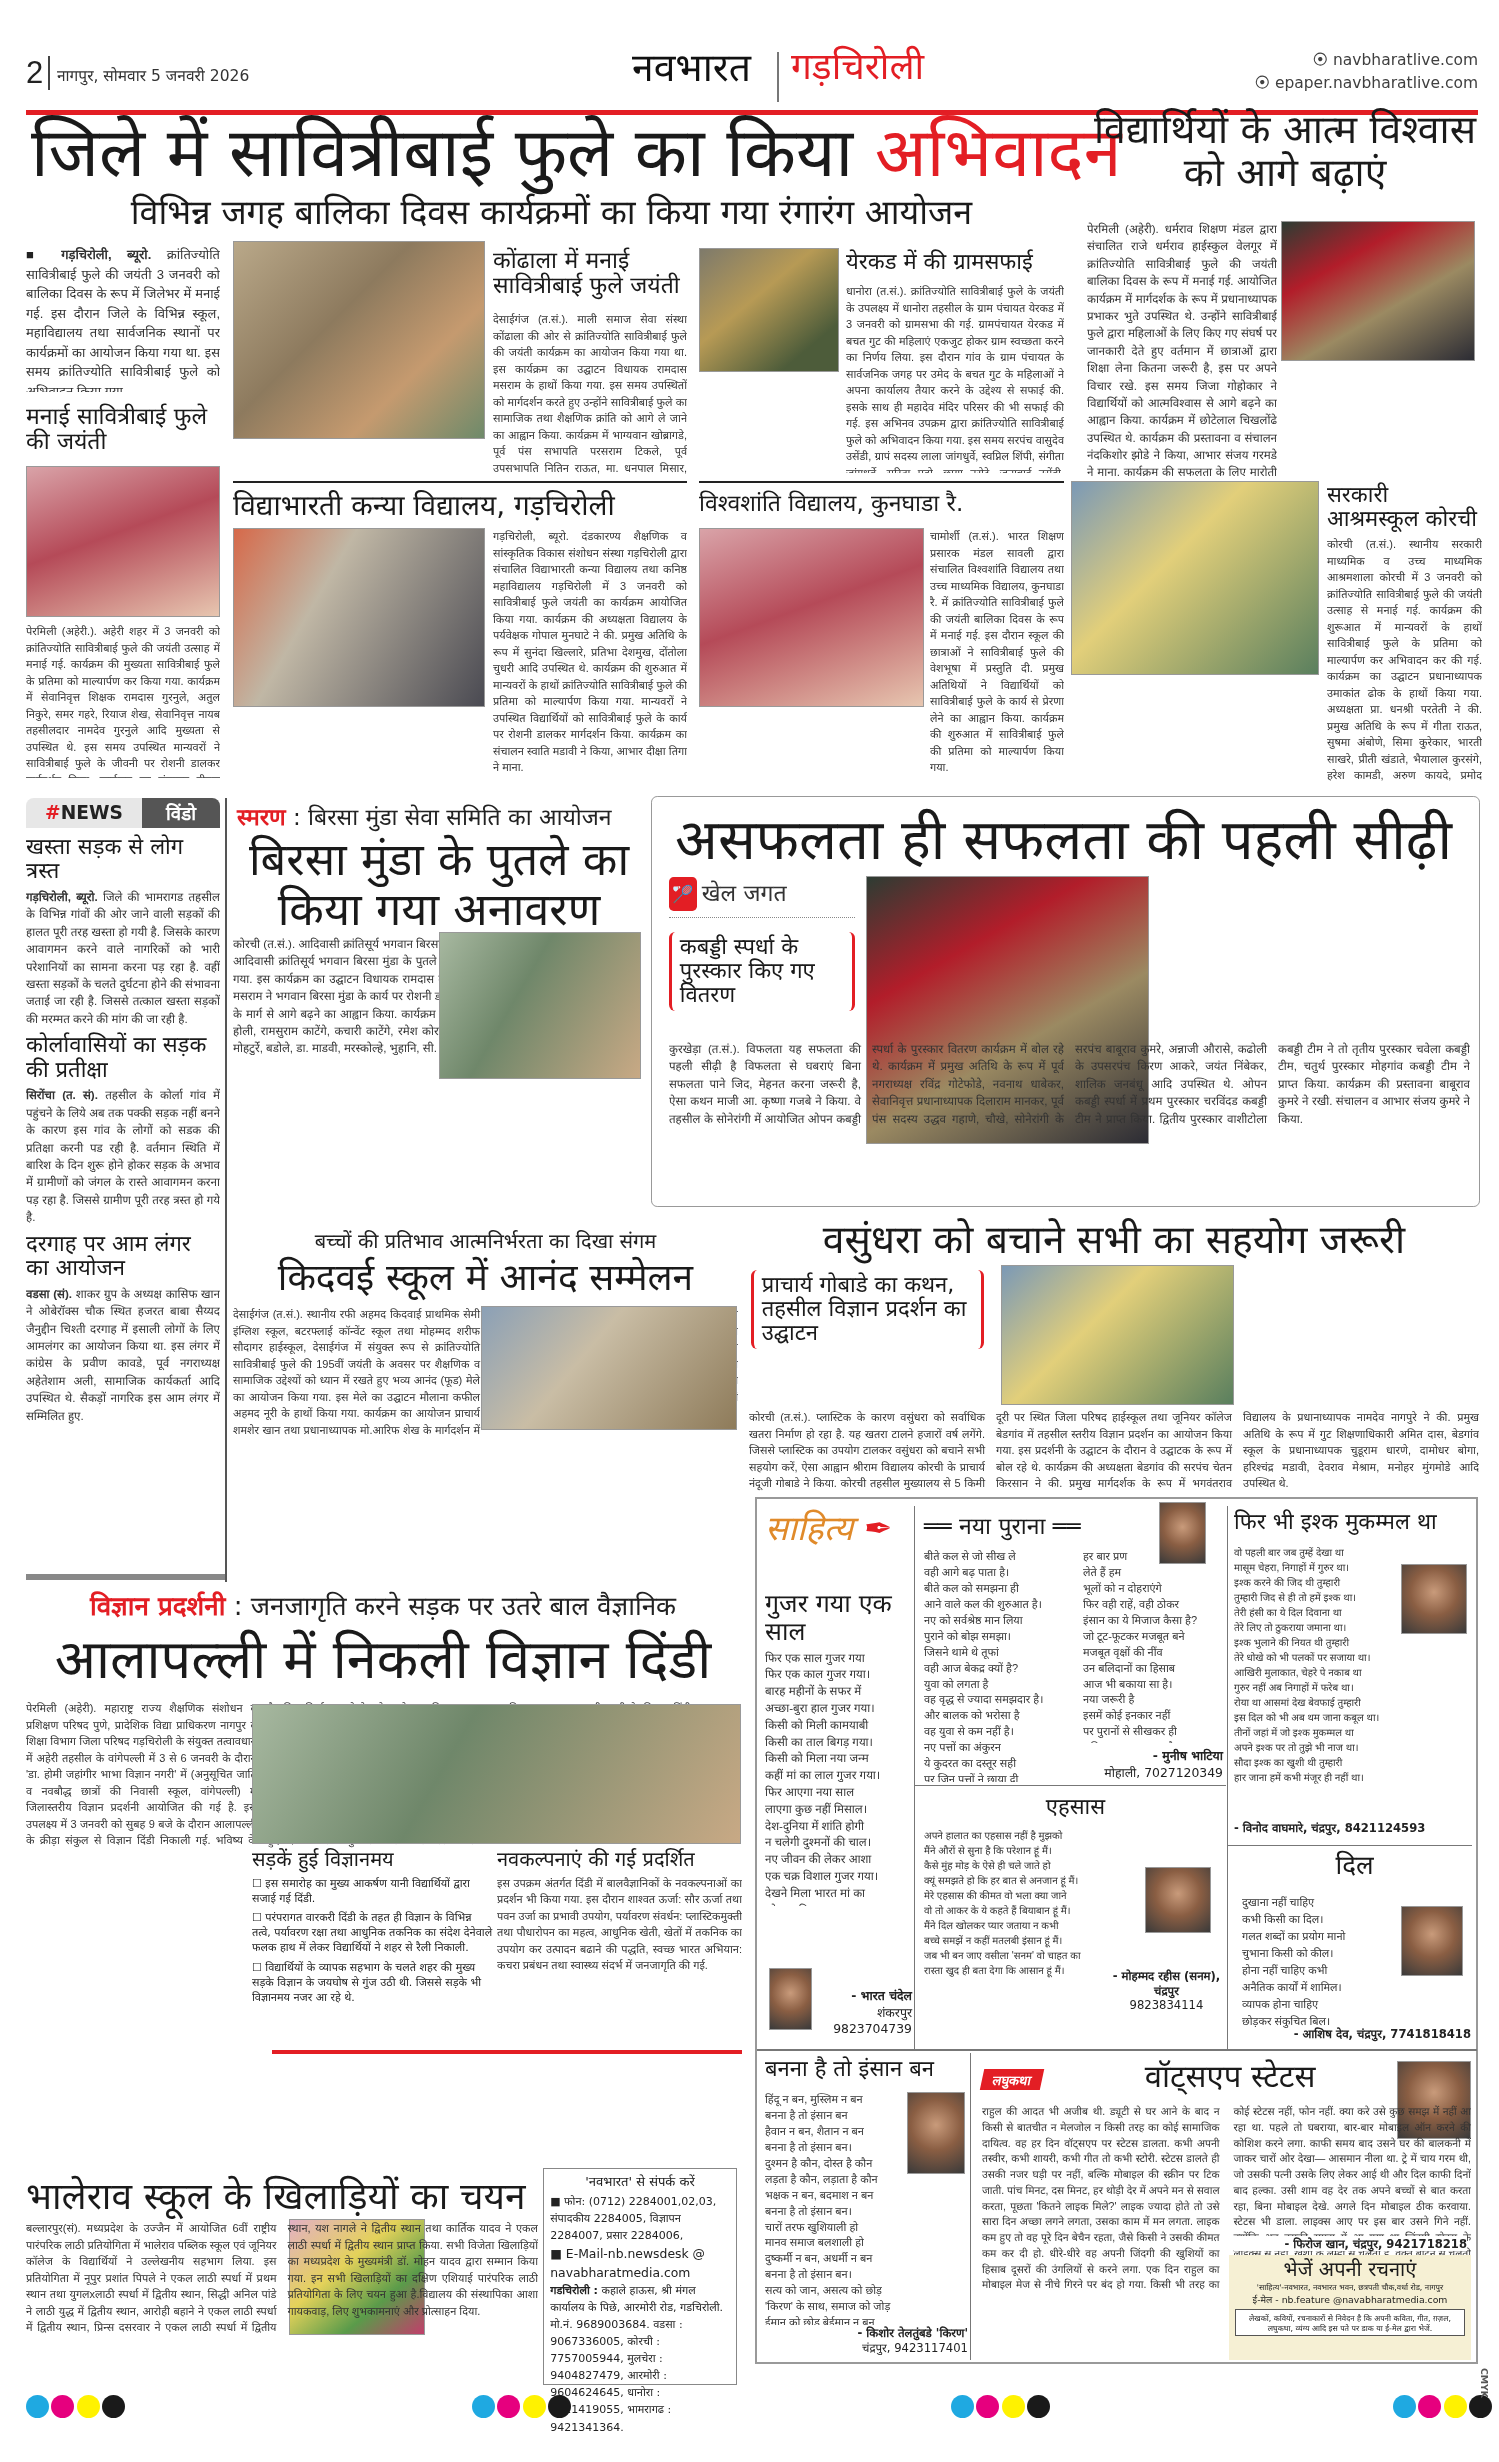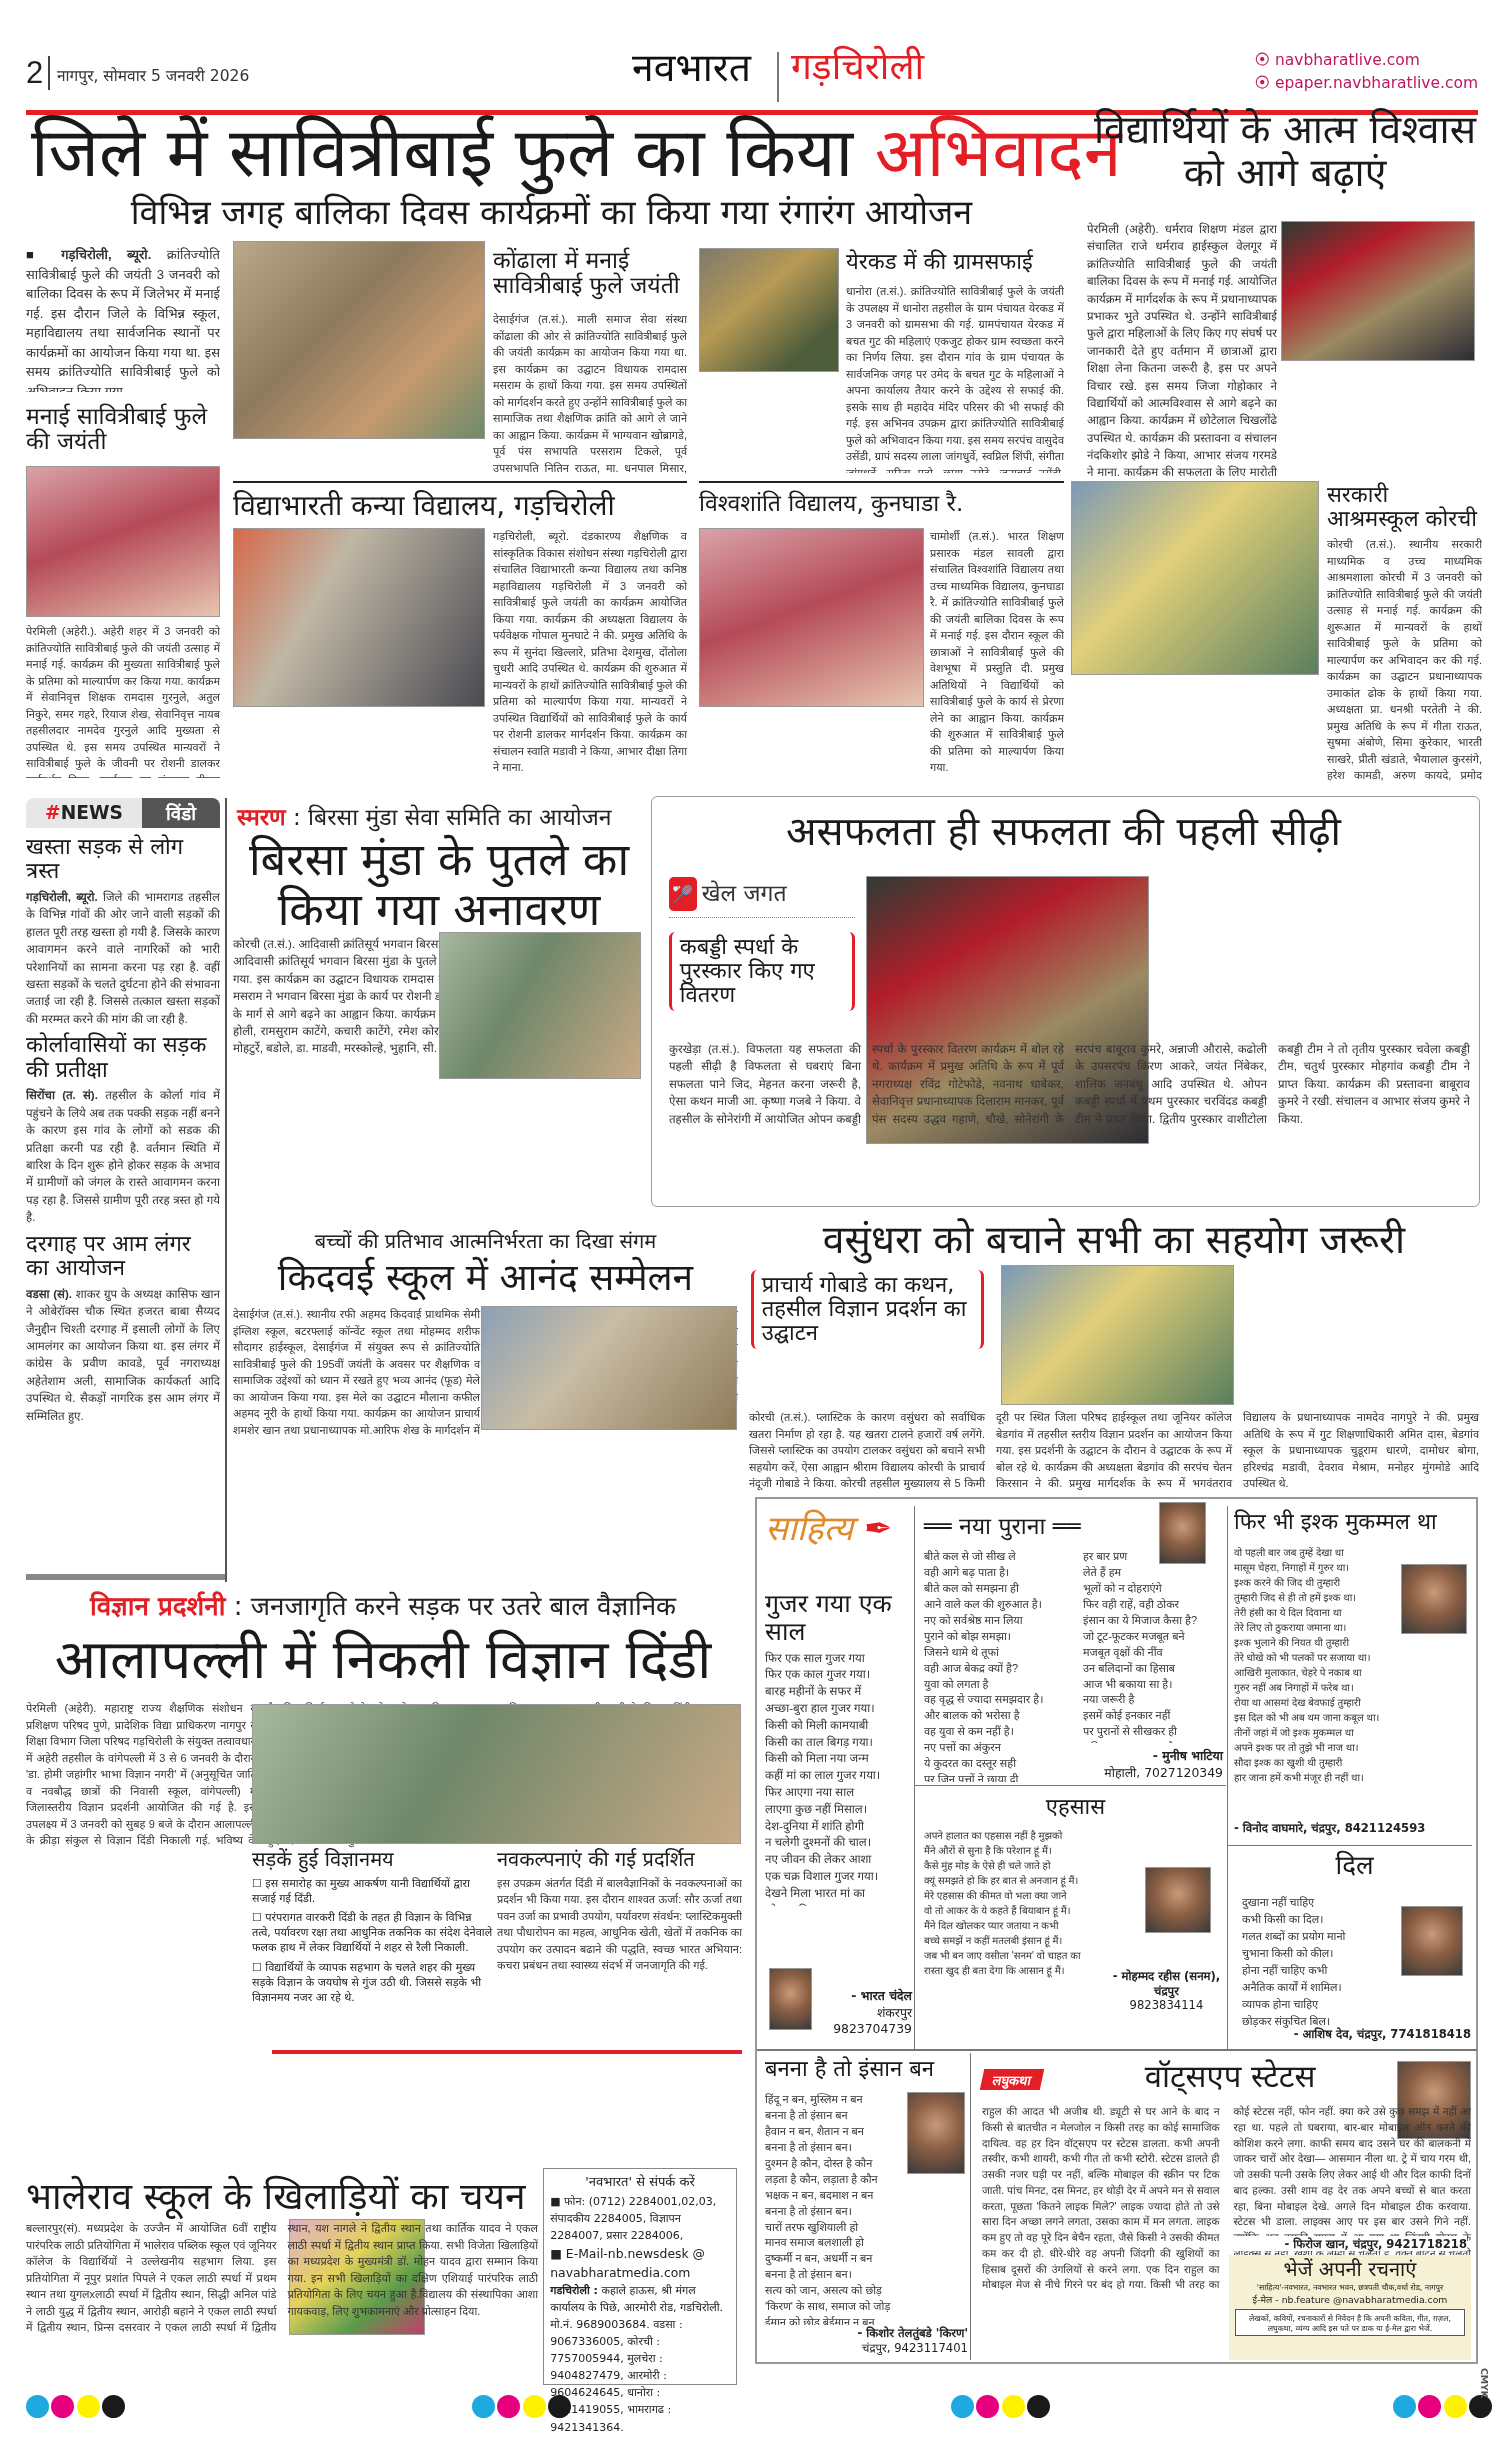--- a/index.html
+++ b/index.html
@@ -28,21 +28,21 @@
 </head>
 <body>
 
 <div class="abs" style="left:26px;top:47px;width:1452px;height:70px">
   <span class="abs" style="left:0;top:7.8px;font-size:31px;font-family:'Liberation Sans',sans-serif">2</span>
   <span class="abs" style="left:22px;top:9.3px;width:1.6px;height:34px;background:#444"></span>
   <span class="abs" style="left:31px;top:17px;font-size:15.5px;color:#333">नागपुर, सोमवार 5 जनवरी 2026</span>
   <span class="abs hl" style="left:606px;top:0;font-size:39px;color:#111">नवभारत</span>
   <span class="abs" style="left:751px;top:4.7px;width:1.6px;height:50px;background:#777"></span>
   <span class="abs hl red" style="left:765px;top:0;font-size:37px">गड़चिरोली</span>
-  <div class="abs" style="right:0;top:1.6px;text-align:left;font-size:15.5px;color:#be185d;line-height:1.5">
+  <div class="abs" style="right:0;top:1.6px;text-align:right;font-size:15.5px;color:#404040;line-height:1.5">
     <div><span>⦿ </span><span>navbharatlive.com</span></div>
     <div><span>⦿ </span><span>epaper.navbharatlive.com</span></div>
   </div>
 </div>
 <div class="abs" style="left:26px;top:110px;width:1452px;height:5.4px;background:#e31e24"></div>
 
 <div class="abs hl" style="left:31px;top:116px;width:1032px;font-size:68px;white-space:nowrap">
   <span>जिले में सावित्रीबाई फुले का किया</span> <span class="red">अभिवादन</span>
 </div>
 <div class="abs hl" style="left:47px;top:194px;width:1009px;font-size:34px;text-align:center;white-space:nowrap">विभिन्न जगह बालिका दिवस कार्यक्रमों का किया गया रंगारंग आयोजन</div>
@@ -104,21 +104,21 @@
 <div class="abs" style="left:26px;top:1574px;width:199px;height:6.2px;background:#888"></div>
 
 <div class="abs" style="left:237px;top:800px;font-size:23px;white-space:nowrap">
   <span class="red" style="font-weight:bold">स्मरण</span> <span>: बिरसा मुंडा सेवा समिति का आयोजन</span>
 </div>
 <div class="abs hl" style="left:237px;top:835px;width:404px;font-size:45px;text-align:center">बिरसा मुंडा के पुतले का किया गया अनावरण</div>
 <div class="abs body" style="left:233px;top:935px;width:404px;height:287px;font-size:11.6px;padding-right:0">कोरची (त.सं.). आदिवासी क्रांतिसूर्य भगवान बिरसा मुंडा सेवा समिति बोदालदंड (मसेली) की ओर से आदिवासी क्रांतिसूर्य भगवान बिरसा मुंडा के पुतले का अनावरण व समाज प्रबोधन उत्साह में किया गया. इस कार्यक्रम का उद्घाटन विधायक रामदास मसराम के हाथों किया गया. इस समय विधायक मसराम ने भगवान बिरसा मुंडा के कार्य पर रोशनी डालते हुए आदिवासियों समाज शिक्षा लेकर एकता के मार्ग से आगे बढ़ने का आह्वान किया. कार्यक्रम में प्रमुख अतिथि के रूप में गजभिये, प्रा. अनिल होली, रामसुराम काटेंगे, कचारी काटेंगे, रमेश कोरचा, पंचशिला सेंगा, धोंकडे, मरस्कोल्हे, महादवी, मोहटुर्रे, बडोले, डा. माडवी, मरस्कोल्हे, भुहानि, सी. एल. हिडामी, क्रांती केरामी आदि उपस्थित थे.</div>
 <div class="abs photo p7" style="left:439px;top:932px;width:202px;height:147px"></div>
 
 <div class="abs boxed" style="left:651px;top:796px;width:829px;height:411px"></div>
-<div class="abs hl" style="left:660px;top:809px;width:807px;font-size:40px;text-align:center">असफलता ही सफलता की पहली सीढ़ी</div>
+<div class="abs hl" style="left:660px;top:809px;width:807px;font-size:56px;text-align:center">असफलता ही सफलता की पहली सीढ़ी</div>
 <div class="abs" style="left:669px;top:877px;display:flex;align-items:center;gap:4.7px;border-bottom:1.6px dotted #888;padding-bottom:6.2px;width:186px">
   <span style="width:28px;height:34px;background:#e31e24;border-radius:4.7px;color:#fff;display:flex;align-items:center;justify-content:center;font-size:17px">🏸</span>
   <span class="hl" style="font-size:23px;color:#333">खेल जगत</span>
 </div>
 <div class="abs hl" style="left:669px;top:932px;width:186px;font-size:22px;border-left:3.9px solid #e31e24;border-right:3.9px solid #e31e24;border-radius:6.2px;padding:3.1px 7.8px">कबड्डी स्पर्धा के पुरस्कार किए गए वितरण</div>
 <div class="abs photo p6" style="left:866px;top:876px;width:283px;height:268px"></div>
 <div class="abs body" style="left:669px;top:1040px;width:801px;height:163px;font-size:11.6px;column-count:4;column-gap:11px">कुरखेड़ा (त.सं.). विफलता यह सफलता की पहली सीढ़ी है विफलता से घबराएं बिना सफलता पाने जिद, मेहनत करना जरूरी है, ऐसा कथन माजी आ. कृष्णा गजबे ने किया. वे तहसील के सोनेरांगी में आयोजित ओपन कबड्डी स्पर्धा के पुरस्कार वितरण कार्यक्रम में बोल रहे थे. कार्यक्रम में प्रमुख अतिथि के रूप में पूर्व नगराध्यक्ष रविंद्र गोटेफोडे, नवनाथ धाबेकर, सेवानिवृत्त प्रधानाध्यापक दिलाराम मानकर, पूर्व पंस सदस्य उद्धव गहाणे, चौखे, सोनेरांगी के सरपंच बाबूराव कुमरे, अन्नाजी औरासे, कढोली के उपसरपंच किरण आकरे, जयंत निंबेकर, शालिक जनबंधू आदि उपस्थित थे. ओपन कबड्डी स्पर्धा में प्रथम पुरस्कार चरविंदड कबड्डी टीम ने प्राप्त किया. द्वितीय पुरस्कार वाशीटोला कबड्डी टीम ने तो तृतीय पुरस्कार चवेला कबड्डी टीम, चतुर्थ पुरस्कार मोहगांव कबड्डी टीम ने प्राप्त किया. कार्यक्रम की प्रस्तावना बाबूराव कुमरे ने रखी. संचालन व आभार संजय कुमरे ने किया.</div>
 
 <div class="abs" style="left:237px;top:1227px;width:497px;font-size:20px;text-align:center">बच्चों की प्रतिभाव आत्मनिर्भरता का दिखा संगम</div>
 <div class="abs hl" style="left:237px;top:1258px;width:497px;font-size:37px;text-align:center">किदवई स्कूल में आनंद सम्मेलन</div>

